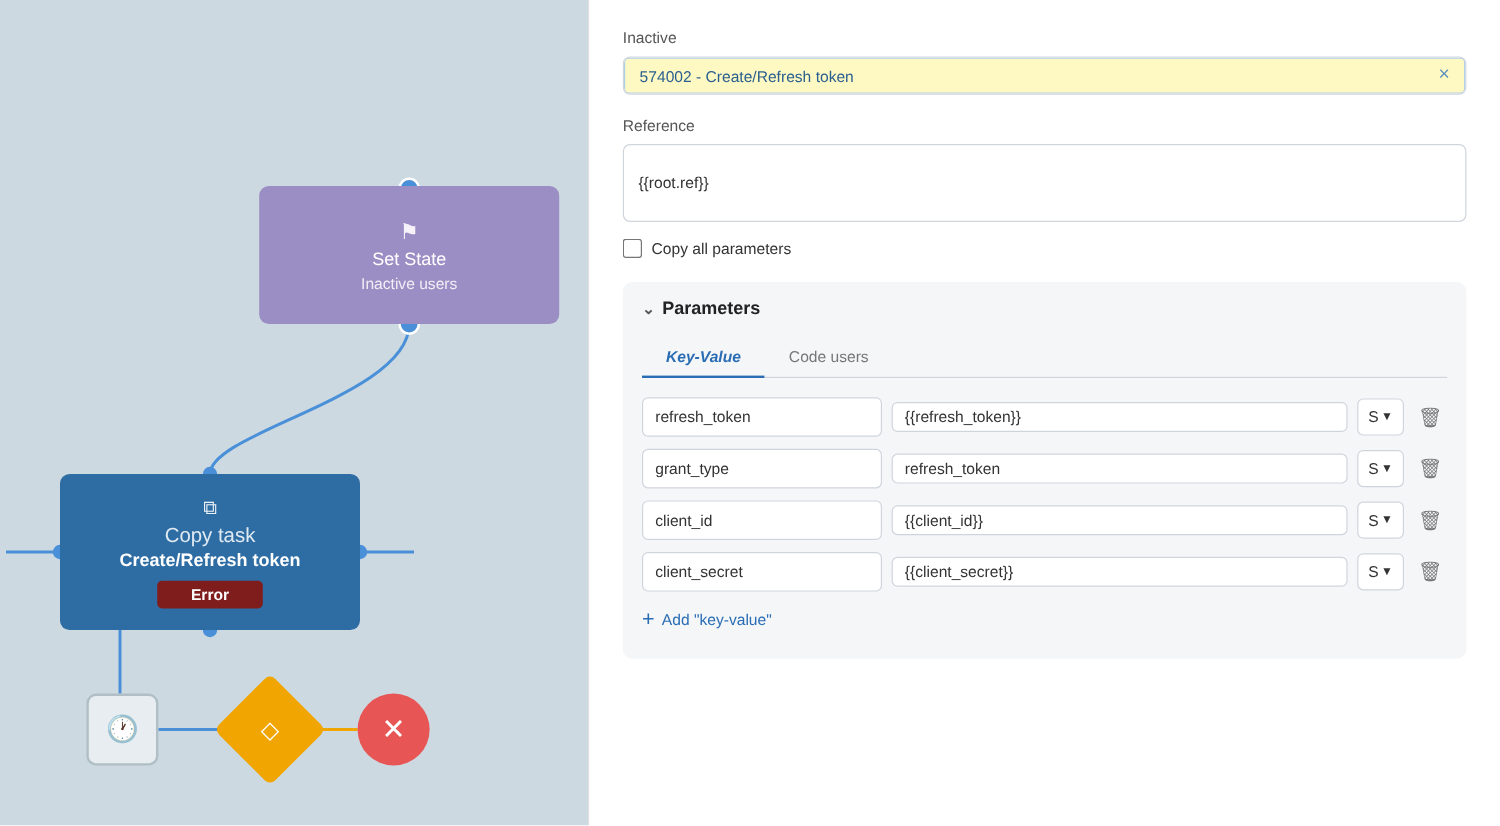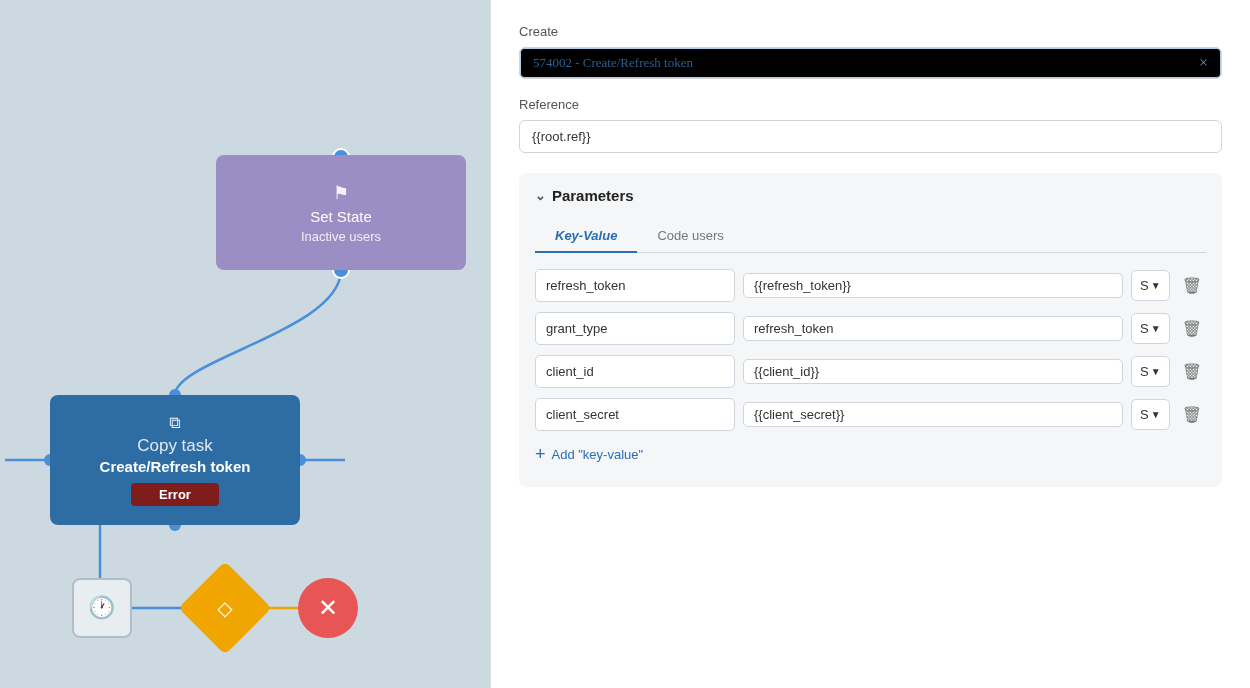--- a/index.html
+++ b/index.html
@@ -158,50 +158,49 @@
     .section-label {
       font-size: 13px;
       color: #555;
       margin-bottom: 8px;
       font-weight: 500;
     }
 
     .process-tag {
       display: inline-flex;
       align-items: center;
-      background: #000000;
+      background: #fef9c3;
       border: 1px solid #b0cfe8;
       border-radius: 4px;
       padding: 6px 12px;
       font-size: 13px;
       color: #2a5f8f;
       gap: 8px;
       width: 100%;
-      font-family: Liberation Serif, serif;
     }
     .process-tag-text { flex: 1; }
     .process-tag-close {
       cursor: pointer;
       color: #5a8fc0;
       font-size: 16px;
       line-height: 1;
     }
     .process-input-wrapper {
       border: 1px solid #d0d5dd;
       border-radius: 6px;
       padding: 0;
       overflow: hidden;
     }
 
     .reference-section { margin-top: 18px; }
     .reference-input {
       width: 100%;
       border: 1px solid #d0d5dd;
       border-radius: 6px;
-      padding: 8px 12px;
+      padding: 24px 12px;
       font-size: 13px;
       color: #333;
       outline: none;
     }
 
     .checkbox-row {
       display: flex;
       align-items: center;
       gap: 8px;
       margin-top: 14px;
@@ -368,34 +367,38 @@
     <span style="color:white;font-size:20px;">◇</span>
   </div>
 
   <div class="node-cancel">
     <span>✕</span>
   </div>
 </div>
 
 <div class="right-panel">
 
-  <div class="section-label">Create</div>
+  <div class="section-label">Inactive</div>
 
   <div class="process-input-wrapper">
     <div class="process-tag">
       <span class="process-tag-text">574002 - Create/Refresh token</span>
       <span class="process-tag-close">×</span>
     </div>
   </div>
 
   <div class="reference-section">
     <div class="section-label">Reference</div>
     <input class="reference-input" type="text" value="{{root.ref}}" style="">
   </div>
 
+  <div class="checkbox-row">
+    <input type="checkbox" style="">
+    <span class="checkbox-label">Copy all parameters</span>
+  </div>
 
   <div class="parameters-section">
     <div class="parameters-header">
       <span class="chevron-icon">⌄</span>
       <span>Parameters</span>
     </div>
 
     <div class="tabs-row">
       <div class="tab active">Key-Value</div>
       <div class="tab">Code users</div>

